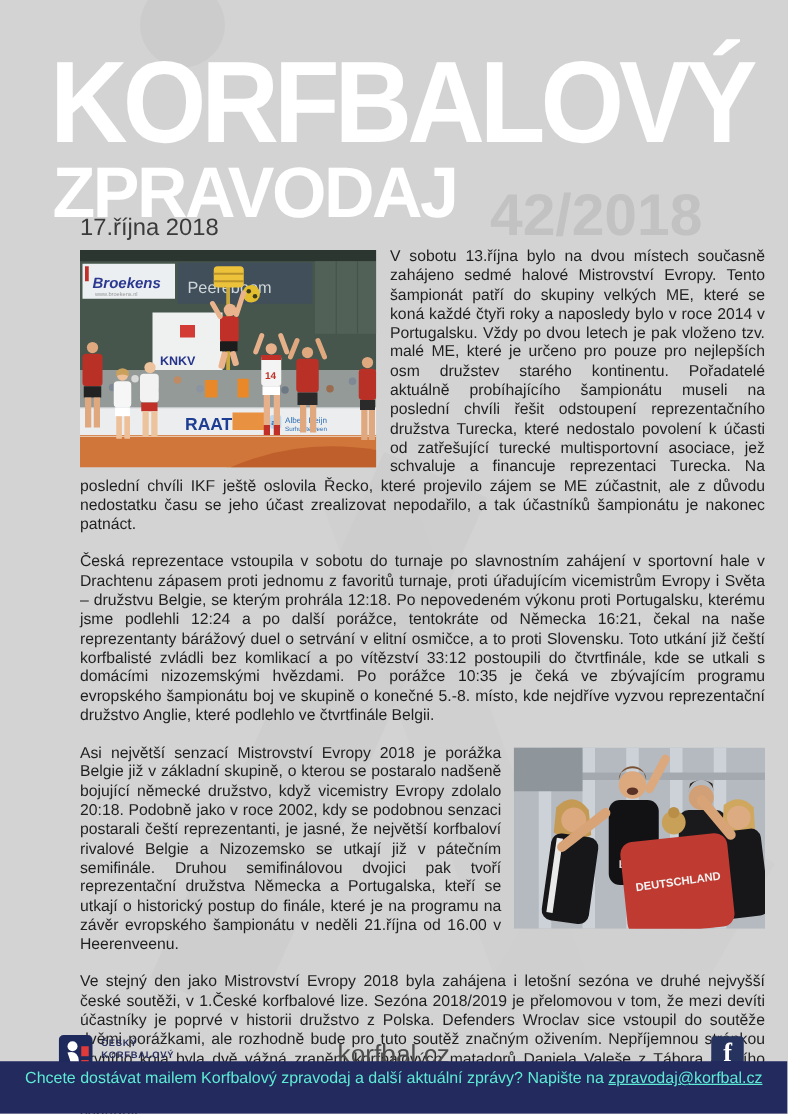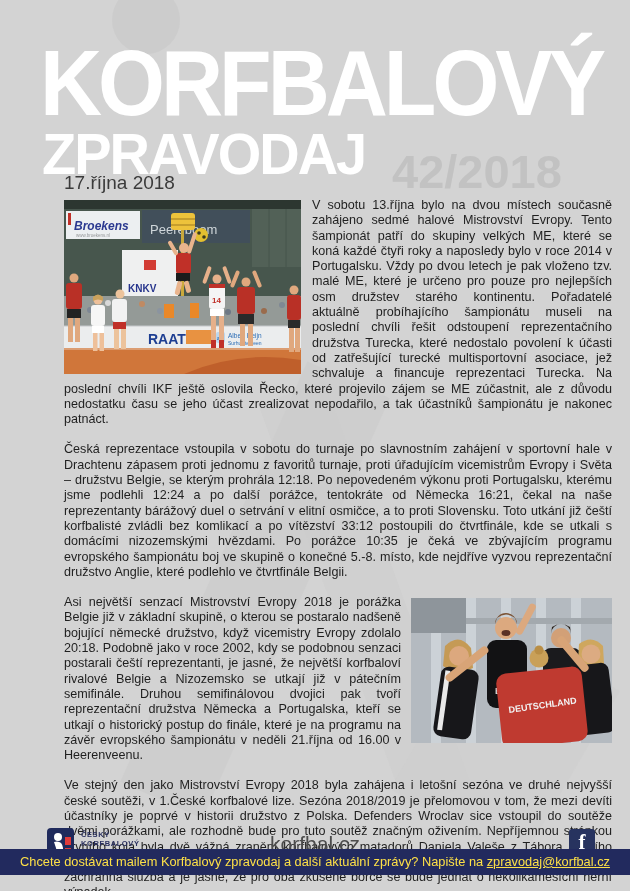--- a/index.html
+++ b/index.html
@@ -42,22 +42,22 @@
   .photo2{float:right;width:201px;height:145px;margin:3px 0 6px 10px;display:block;}
 
   .footer{position:absolute;left:0;top:824px;width:570px;height:42px;}
   .logo-group{position:absolute;left:47px;top:4px;display:flex;align-items:flex-start;}
   .logo-mark{width:28px;height:37px;display:block;}
   .logo-text{margin-left:6px;margin-top:2px;color:#2a3160;font-size:7.5px;font-weight:bold;letter-spacing:.6px;line-height:9px;}
   .website{position:absolute;left:0;top:8px;width:630px;text-align:center;color:#4c4c4c;font-size:21px;}
   .fb{position:absolute;left:569px;top:5px;width:26px;height:26px;background:#27335f;border-radius:3px;
       color:#ffffff;font-size:21px;font-weight:bold;text-align:center;line-height:27px;font-family:"Liberation Serif",serif;}
   .bottombar{
-    position:absolute;left:0;bottom:16px;width:630px;height:26px;background:#222a5e;
-    color:#fde047;font-size:12.8px;text-align:center;line-height:26px;white-space:nowrap;
+    position:absolute;left:0;bottom:0;width:630px;height:42px;background:#222a5e;
+    color:#5eead4;font-size:12.8px;text-align:center;line-height:26px;white-space:nowrap;
   }
   .bottombar .email{text-decoration:underline;cursor:pointer;}
 </style>
 </head>
 <body>
 
 <div class="wm wm-ball"></div>
 <div class="wm wm-band1"></div>
 <div class="wm wm-band2"></div>
 <div class="wm wm-band3"></div>

